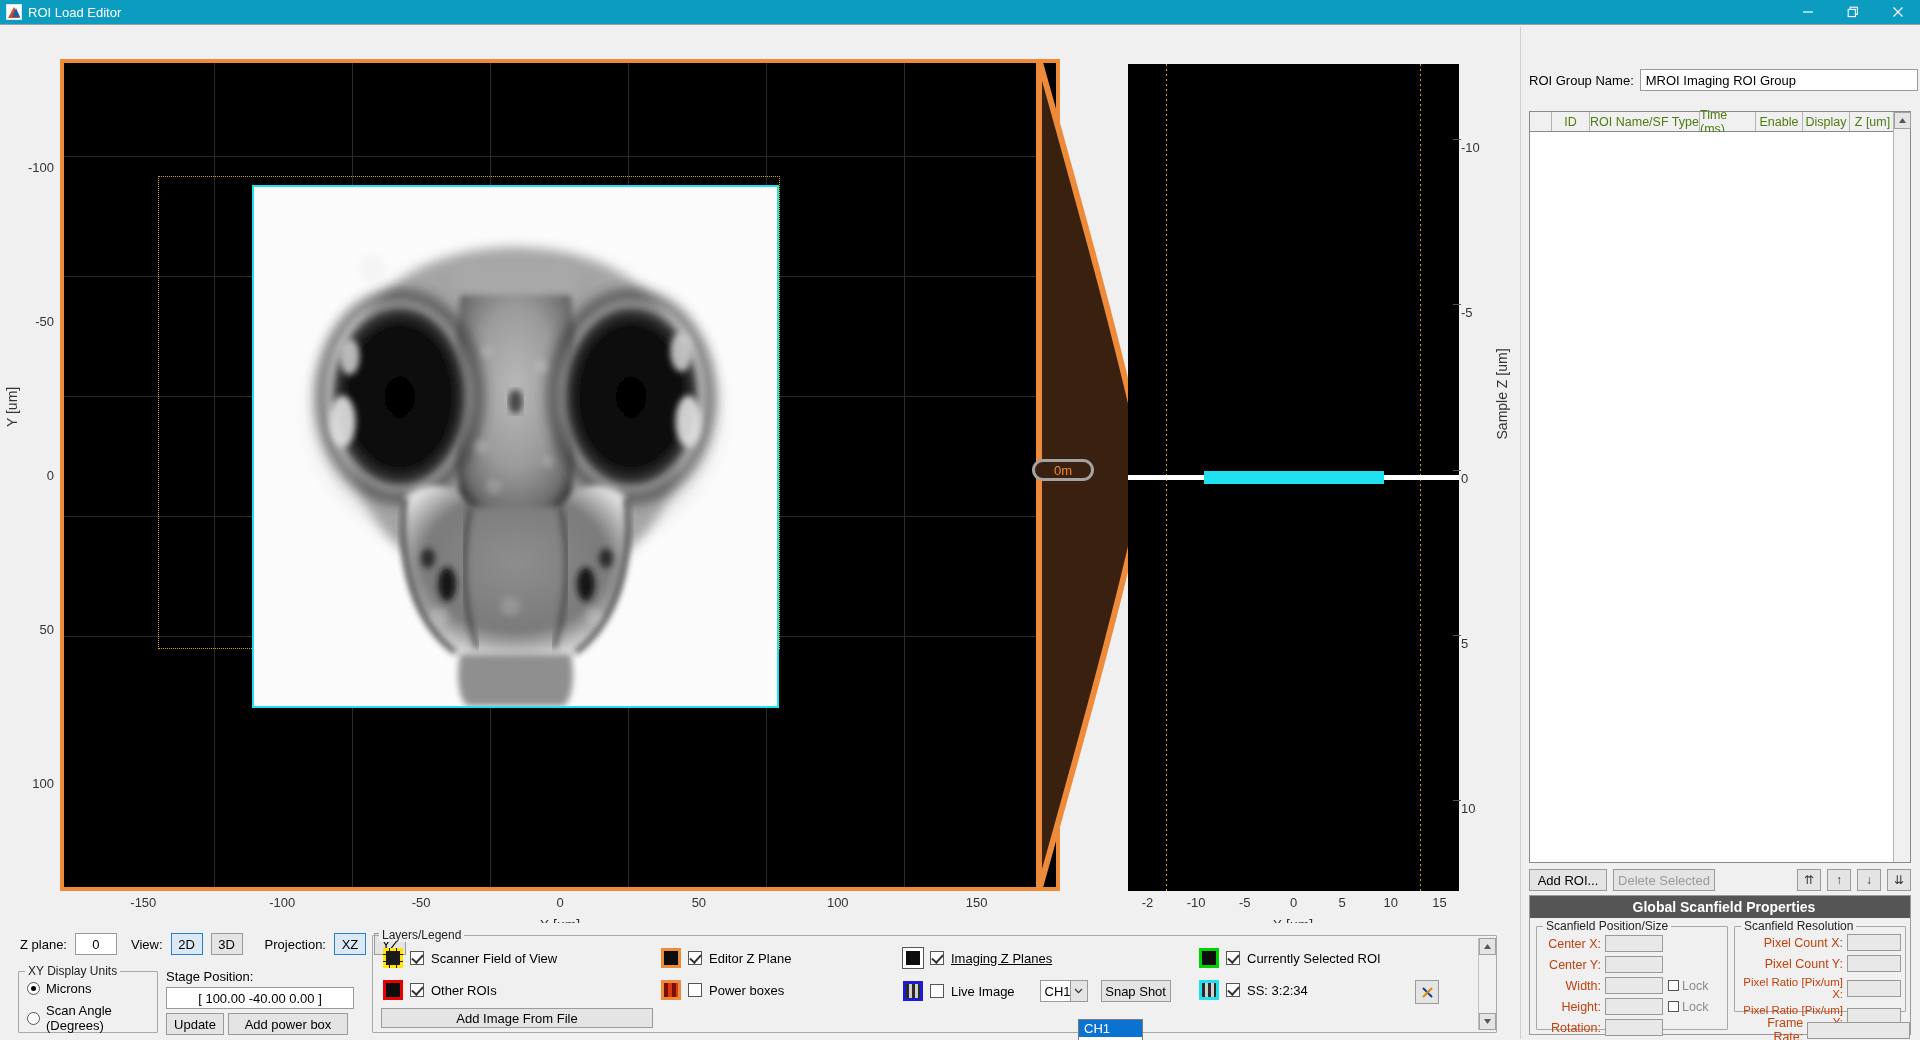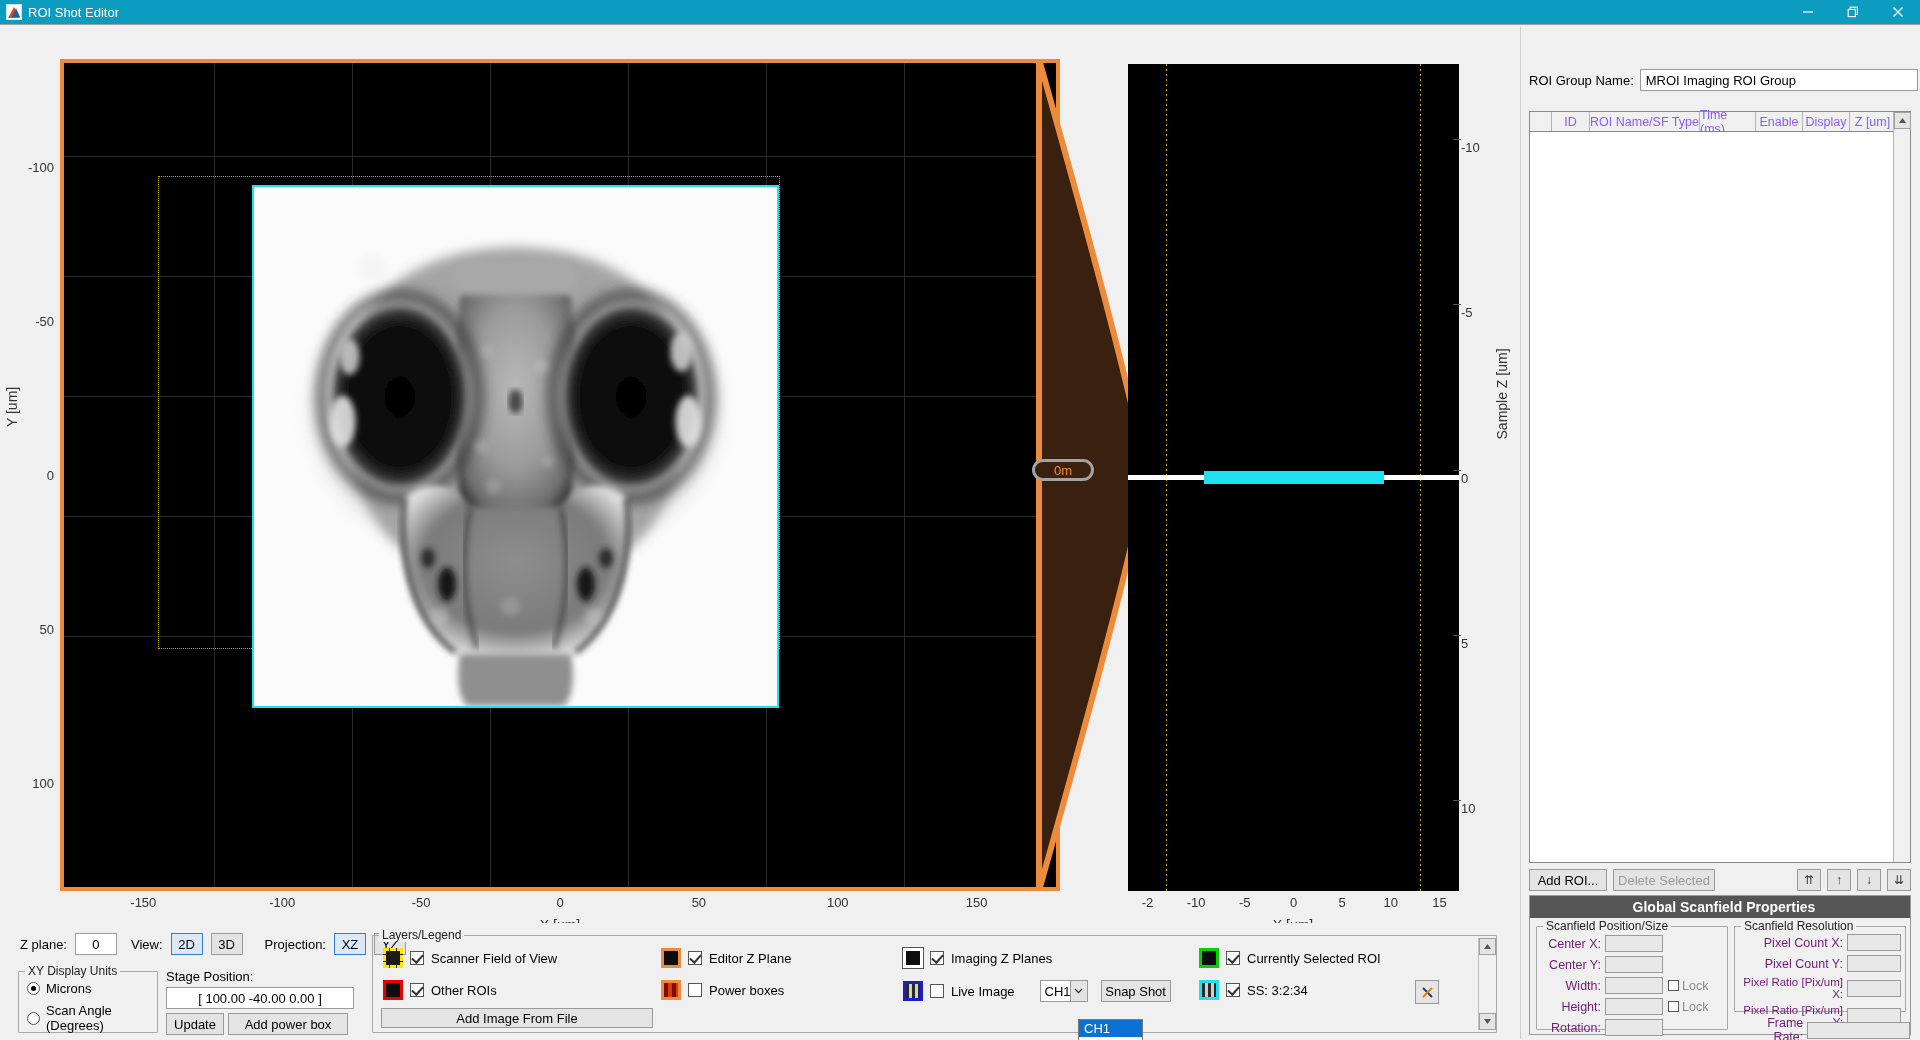--- a/index.html
+++ b/index.html
@@ -214,21 +214,21 @@
   }
   #roi-table{
     position:absolute; left:8px; top:84px; width:382px; height:752px;
     background:#fff; border:1px solid #8a8a8a;
   }
   #roi-thead{
     display:flex; height:20px; background:#f0f0f0;
     border-bottom:1px solid #8a8a8a;
   }
   .th{
-    font-size:12.5px; color:#8b5cf6;
+    font-size:12.5px; color:#4d7c0f;
     display:flex; align-items:center; justify-content:center;
     border-right:1px solid #b5b5b5; height:100%;
   }
   #tbl-scroll{
     position:absolute; right:0; top:0; width:17px; height:100%;
     background:#f0f0f0; border-left:1px solid #b5b5b5;
   }
   .scroll-arrow{
     width:17px;height:17px;background:#e4e4e4;border:1px solid #a0a0a0;
     display:flex;align-items:center;justify-content:center;
@@ -236,41 +236,41 @@
   #props-panel{
     position:absolute; left:8px; top:868px; width:382px; height:140px;
     border:1px solid #9a9a9a; background:#f0f0f0;
   }
   #props-title{
     height:22px; background:#555; color:#fff;
     display:flex; align-items:center; justify-content:center;
     font-size:14px; font-weight:bold;padding-left:8px;
   }
   .prop-row{ display:flex; align-items:center; margin-bottom:4px; }
-  .prop-lbl{ font-size:12.5px; color:#701a75; text-align:right; }
+  .prop-lbl{ font-size:12.5px; color:#c2410c; text-align:right; }
   .prop-input{
     background:#e8e8e8; border:1px solid #9a9a9a; height:17px;
   }
   .nudge-btn{
     width:24px;height:22px;background:#e4e4e4;border:1px solid #9a9a9a;
     display:flex;align-items:center;justify-content:center;font-size:12px;color:#333;
   }
   #dropdown-list{
     position:absolute; left:1078px; top:994px; width:65px;
     background:#fff; border:1px solid #7a7a7a; z-index:50;
   }
   .dd-item{ font-size:13px; padding:1px 5px; color:#000; }
   .dd-item.sel{ background:#0a72d0; color:#fff; }
 </style>
 </head>
 <body>
 
 <div id="titlebar">
   <div id="app-icon"></div>
-  <div id="title-text">ROI Shot Editor</div>
+  <div id="title-text">ROI Load Editor</div>
   <div id="win-spacer"></div>
   <div class="win-btn">
     <svg width="12" height="12" viewBox="0 0 12 12">
         <line x1="1" y1="6" x2="11" y2="6" stroke="#fff" stroke-width="1.2"></line>
       </svg>
   </div>
   <div class="win-btn">
     <svg width="12" height="12" viewBox="0 0 12 12">
       <rect x="3.2" y="1.2" width="7.2" height="7.2" fill="none" stroke="#fff" stroke-width="1.1"></rect>
       <rect x="1.2" y="3.4" width="7.2" height="7.2" fill="#0c9cc0" stroke="#fff" stroke-width="1.1"></rect>
@@ -514,21 +514,21 @@
         <span class="lbl">Editor Z Plane</span>
       </div>
       <div class="row" style="position:absolute;left:288px;top:44px;gap:7px;">
         <span class="swatch" style="border:3px solid #ee8b3a;background:
                 repeating-linear-gradient(90deg,#7a0f00 0 4px,#d63b10 4px 8px),
                 repeating-linear-gradient(0deg,#7a0f00 0 4px,#d63b10 4px 8px);"></span>
         <span class="chk"></span>
         <span class="lbl">Power boxes</span>
       </div>
 
-      <div class="row" style="position:absolute;left:530px;top:12px;gap:7px;">
+      <div class="row" style="position:absolute;left:530px;top:12px;gap:7px;text-decoration:underline;">
         <span class="swatch" style="background:#0d0d0d;border:3px solid #ffffff;outline:1px solid #555;"></span>
         <span class="chk on"></span>
         <span class="lbl">Imaging Z Planes</span>
       </div>
       <div class="row" style="position:absolute;left:530px;top:44px;gap:7px;">
         <span class="swatch" style="border:3px solid #1b1bd0;background:
                 repeating-linear-gradient(90deg,#2a2a2a 0 3px,#cfcfcf 3px 6px),
                 repeating-linear-gradient(0deg,#2a2a2a 0 3px,#9a9a9a 3px 6px);"></span>
         <span class="chk"></span>
         <span class="lbl">Live Image</span>

